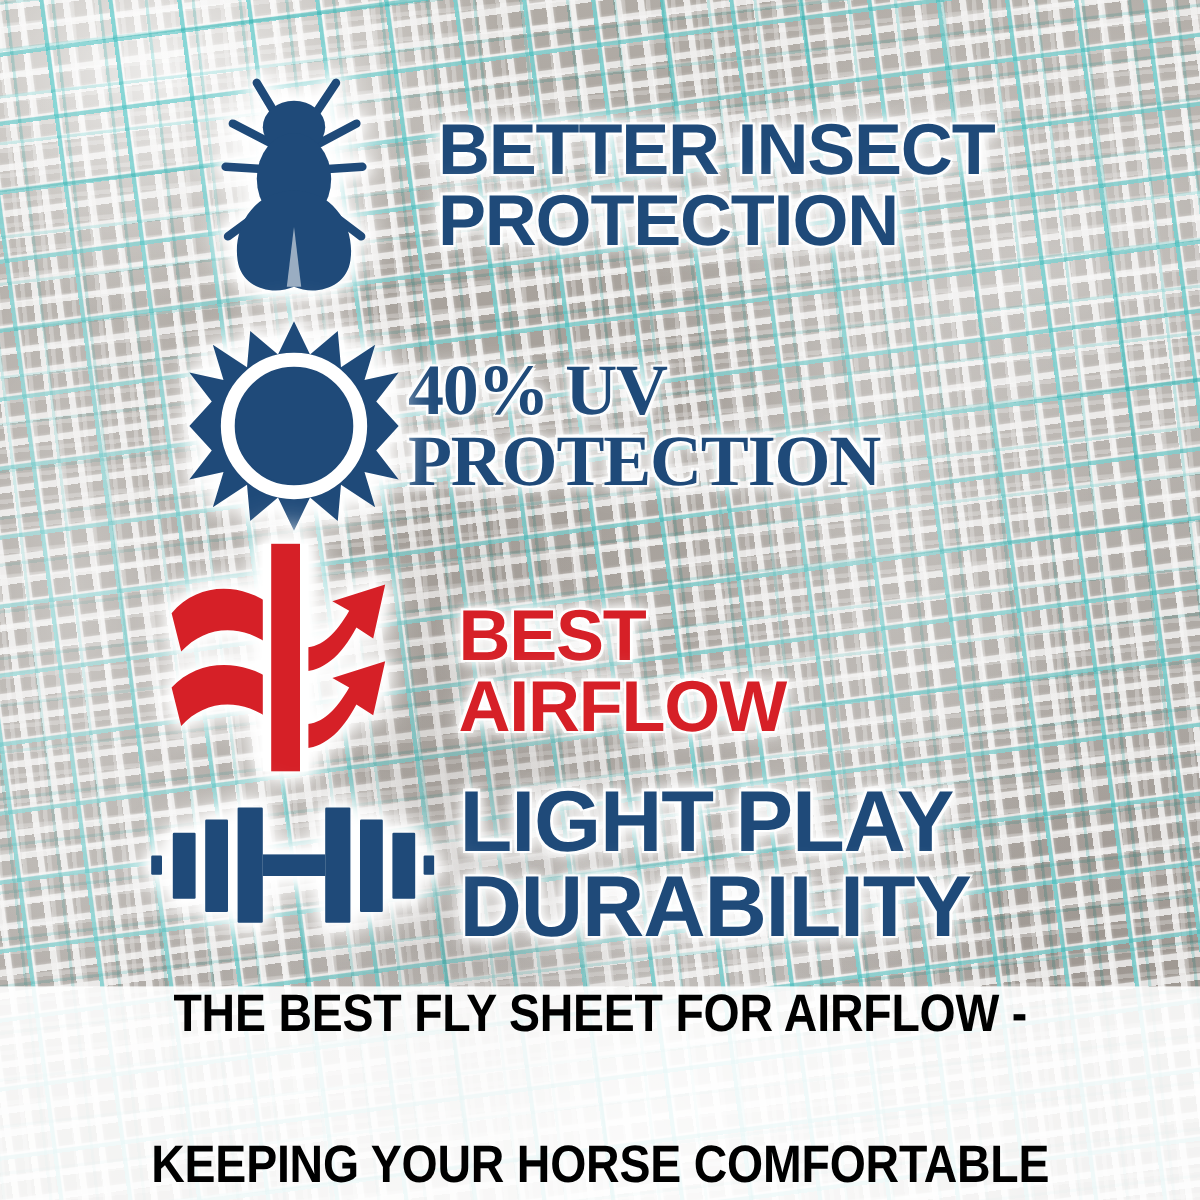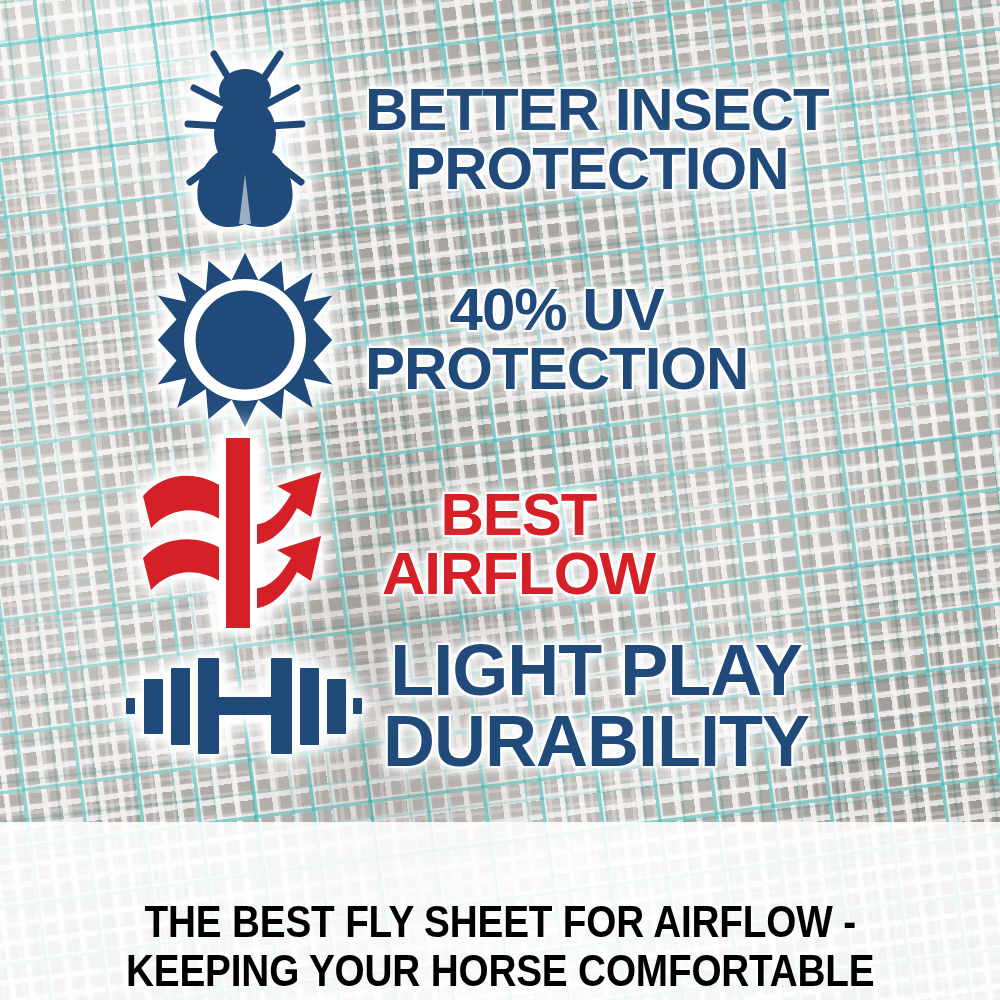--- a/index.html
+++ b/index.html
@@ -95,40 +95,40 @@
     pointer-events:none;
   }
 
   
   #caption-panel {
     position:absolute;
     left:0; right:0; bottom:0;
     height:178px;
     background:rgba(255,255,255,.88);
     display:flex; flex-direction:column;
-    align-items:center; justify-content:flex-end;
+    align-items:center; justify-content:space-between;
     gap:4px;
     padding-bottom:6px;
   }
   .caption-line {
     color:#000;
     font-family:"Liberation Sans Narrow","Liberation Sans", sans-serif;
     font-weight:700;
     font-size:44px;
     letter-spacing:-.2px;
     line-height:1.04;
     white-space:nowrap;
     transform:scaleX(.88);
     text-align:center;
   }
 
   
   #features {
     position:absolute;
-    left:0; top:0; width:1000px; height:822px;text-align:center;
+    left:0; top:15px; width:1000px; height:822px;
   }
   .feature-row {
     position:absolute;
     display:flex;
     align-items:center;
   }
   .icon-slot {
     position:relative;
     display:flex; align-items:center; justify-content:center;
     flex:0 0 auto;
@@ -216,21 +216,21 @@
             50,1 57.5,16.5 70.5,5.5 72,22.5 88,12 83,28.5 99,25 88.5,38.5
             99,50 88.5,61.5 99,75 83,71.5 88,88 72,77.5 70.5,94.5 57.5,83.5
             50,99 42.5,83.5 29.5,94.5 28,77.5 12,88 17,71.5 1,75 11.5,61.5
             1,50 11.5,38.5 1,25 17,28.5 12,12 28,22.5 29.5,5.5 42.5,16.5"></polygon>
 
           <circle cx="50" cy="50" r="31" fill="none" stroke="#ffffff" stroke-width="6.5"></circle>
 
           <circle cx="50" cy="50" r="27" fill="#1f4a79"></circle>
         </svg>
       </div>
-      <div class="feature-text navy" style="font-size:60px; margin-left:25px;">40% UV
+      <div class="feature-text navy" style="font-size:60px; font-family:Liberation Serif, serif;">40% UV
 PROTECTION</div>
     </div>
 
     <div class="feature-row" id="row-airflow">
       <div class="icon-slot" style="width:215px;height:195px;">
         <svg class="icon-glow" width="205" height="190" viewBox="0 0 205 190">
 
           <path fill="#d62027" d="
             M8 58 C 30 32, 66 32, 92 52
             L92 86 C 66 66, 36 68, 16 90

